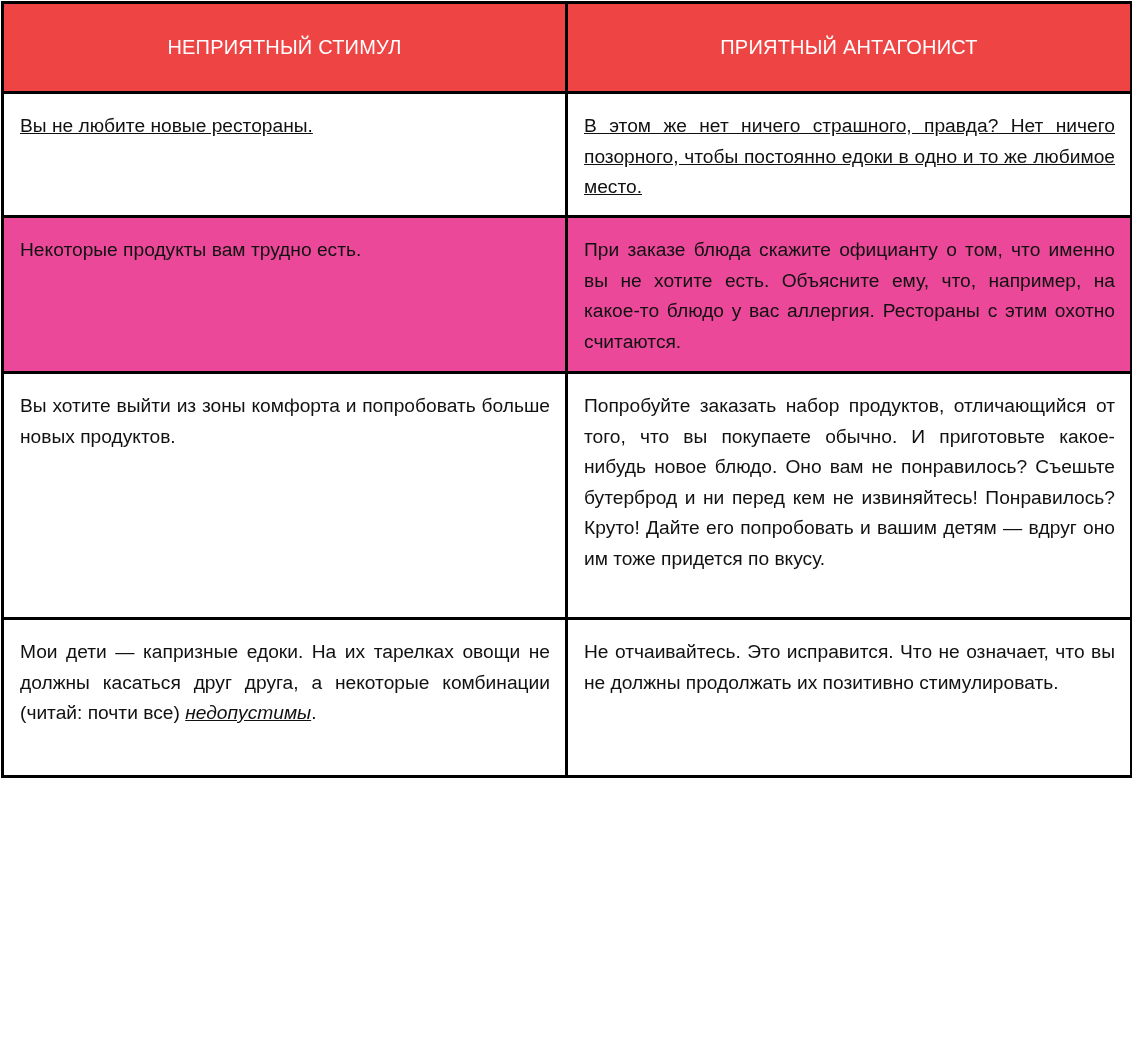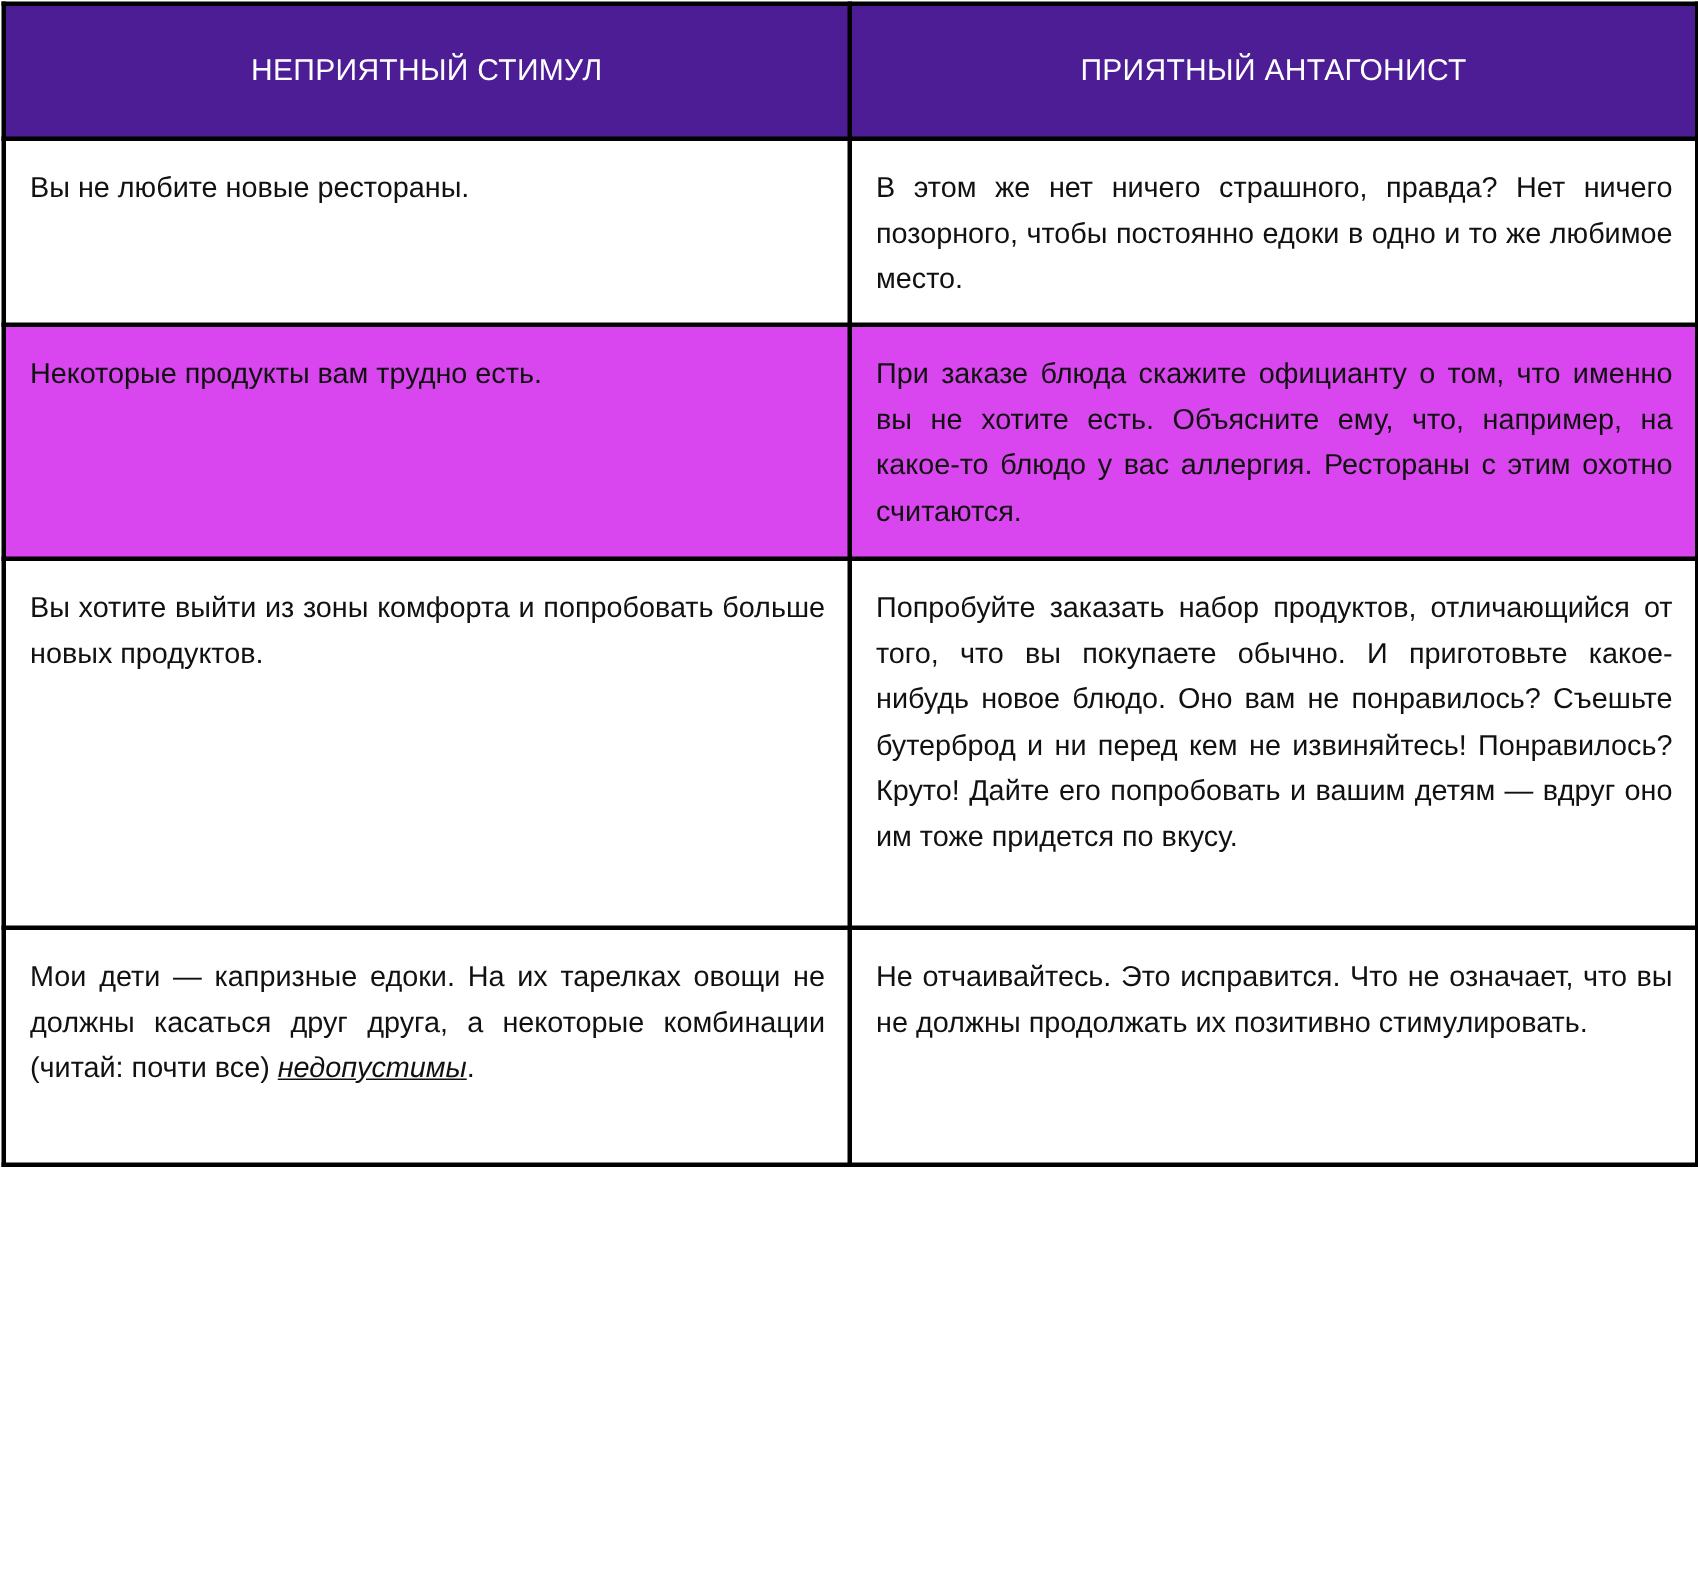--- a/index.html
+++ b/index.html
@@ -9,38 +9,38 @@
       width: 1129px;
       margin: 1px 0 0 1px;
       table-layout: fixed;
       font-family: "Liberation Sans", sans-serif;
       color: #111;
     }
     col.c1 { width: 564px; }
     col.c2 { width: 565px; }
     th, td { border: 3px solid #000; vertical-align: top; }
     th {
-      background: #4c1d95;
+      background: #ef4444;
       color: #ffffff;
       font-weight: normal;
       font-size: 20px;
       height: 55px;
       text-align: center;
       vertical-align: middle;
       letter-spacing: 0.2px;
       padding: 16px;
     }
     td {
       font-size: 19.2px;
       line-height: 30.5px;
       padding: 17px 15px 12px 16px;
       text-align: justify;
     }
-    tr.shaded td { background: #d946ef; }
-    tr.r1 td { height: 92px; }
+    tr.shaded td { background: #ec4899; }
+    tr.r1 td { height: 92px; text-decoration: underline; }
     tr.r2 td { height: 124px; }
     tr.r3 td { height: 124px; }
     tr.r4 td { height: 214px; margin-top: 24px; }
     tr.r5 td { height: 124px; }
     tr.r6 td { height: 126px; }
     .it { font-style: italic; text-decoration: underline; }
   </style>
 </head>
 <body>
 

